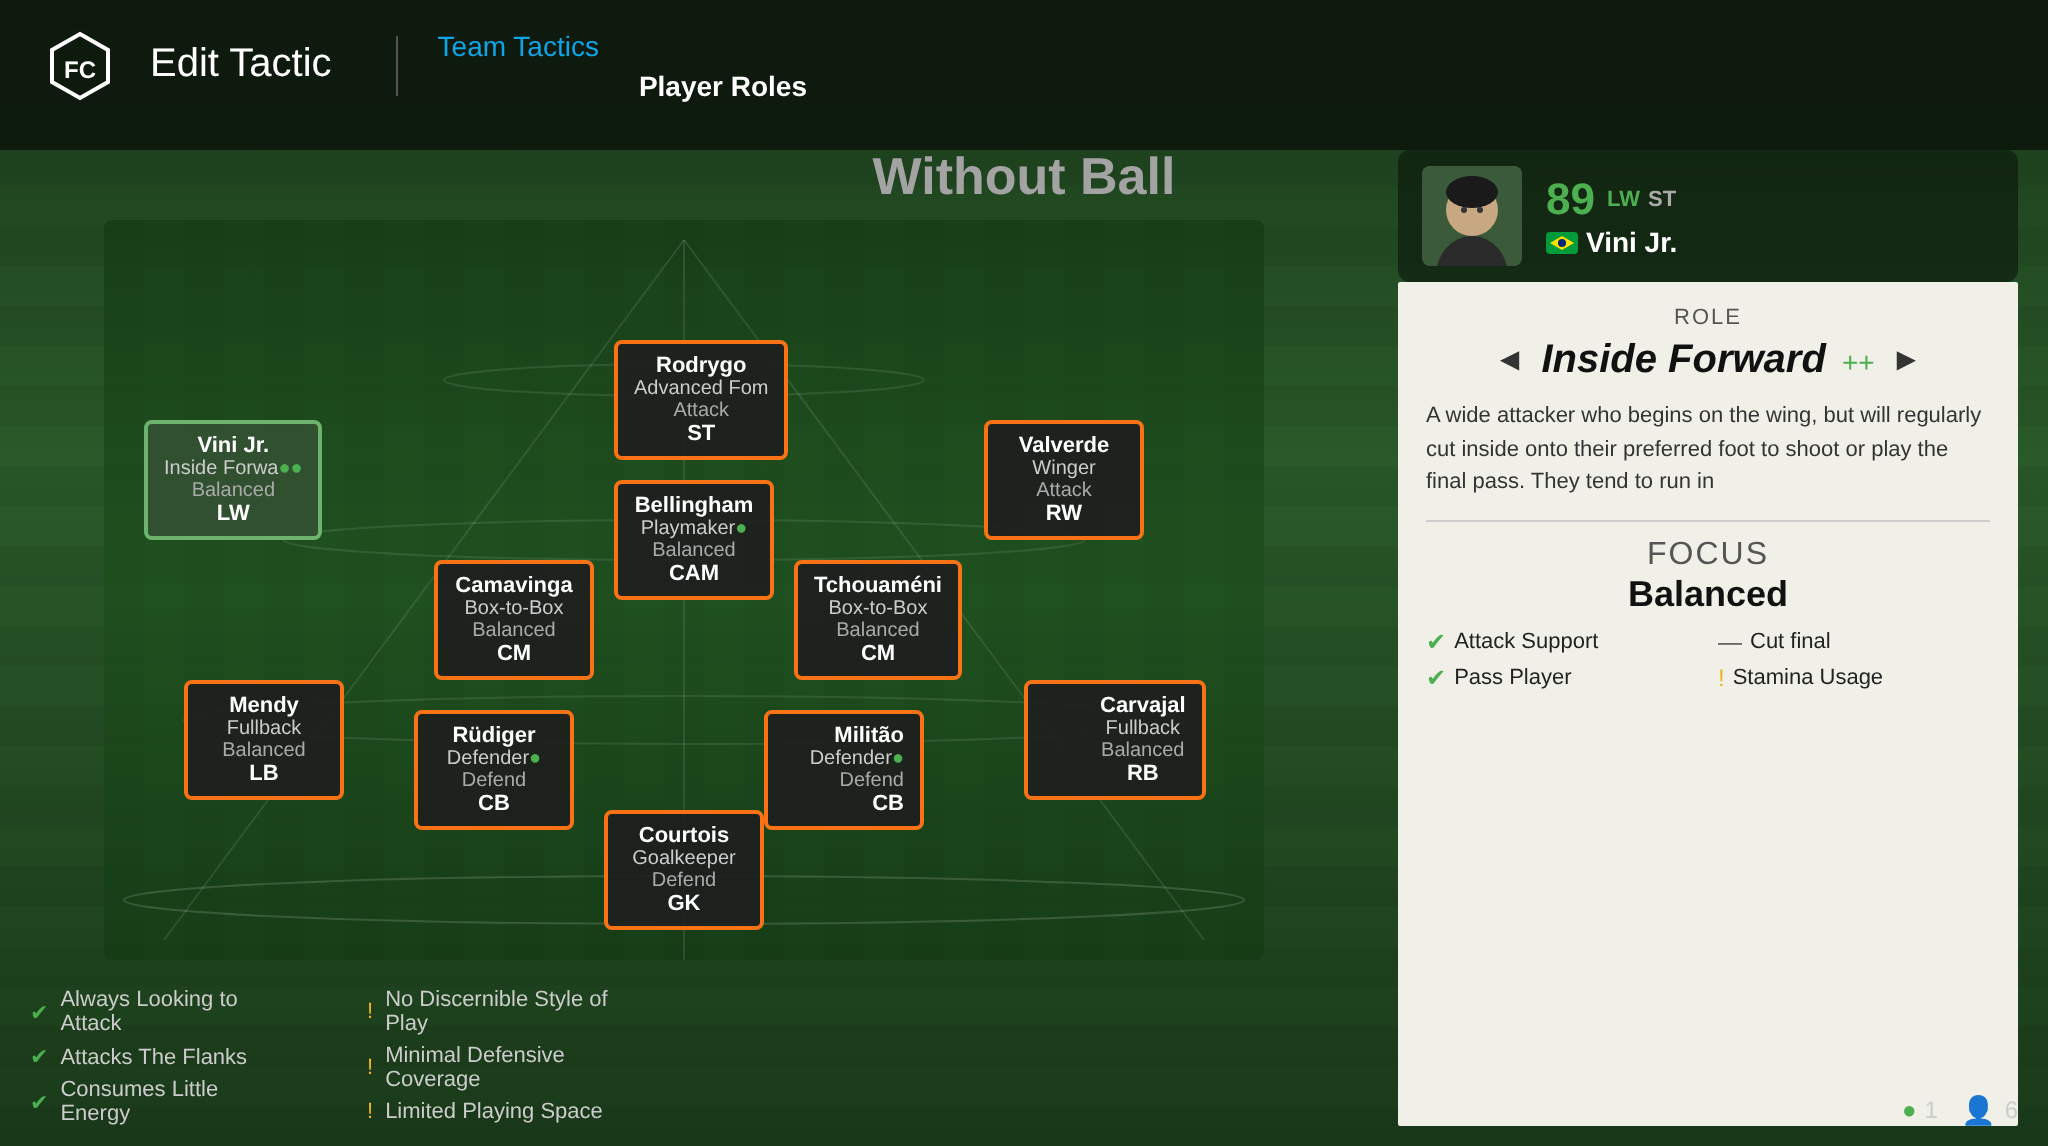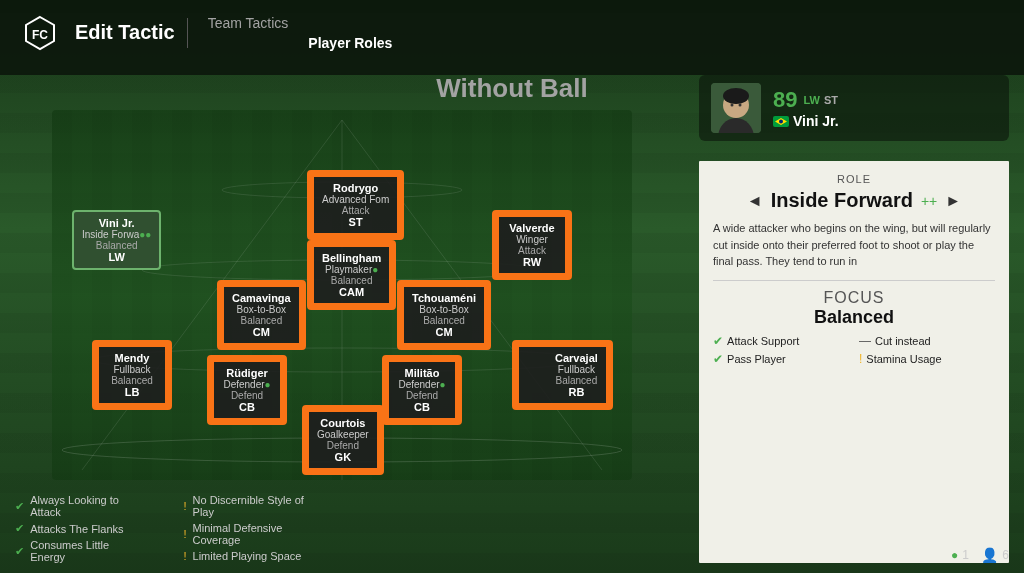--- a/index.html
+++ b/index.html
@@ -52,40 +52,40 @@
     .logo {
       width: 40px;
       height: 40px;
       margin-right: 15px;
     }
 
     .logo svg { width: 100%; height: 100%; }
 
     .header-title {
       font-size: 20px;
-      font-weight: bold;
+      font-weight: normal;
       color: #fff;
-      margin-right: 12px;
+      margin-right: 32px;
     }
 
     .header-divider {
       width: 1px;
       height: 30px;
       background: #555;
       margin-right: 20px;
     }
 
     .nav-tabs {
       display: flex;
       gap: 20px;
     }
 
     .nav-tab {
       font-size: 14px;
-      color: #a3a3a3;
+      color: #0ea5e9;
       cursor: pointer;
       padding: 5px 0;
     }
 
     .nav-tab.active {
       color: #fff;
       font-weight: bold;
       margin-top: 20px;
     }
 
@@ -127,21 +127,21 @@
     .pitch {
       position: relative;
       width: 580px;
       height: 370px;
     }
 
     
     .player-card {
       position: absolute;
       background: rgba(30,30,30,0.9);
-      border: 7px solid #f97316;
+      border: 2px solid #f97316;
       border-radius: 4px;
       padding: 5px 8px;
       text-align: center;
       min-width: 80px;
       cursor: pointer;
     }
 
     .player-card.selected {
       border: 2px solid #fff;
       background: rgba(40,40,40,0.95);
@@ -181,21 +181,21 @@
       border: 2px solid #6db36d;
       left: 20px;
       top: 100px;
     }
 
     
     
     .pos-gk { left: 250px; top: 295px; text-align: center; }
     
     .pos-cb-l { left: 155px; top: 245px; }
-    .pos-cb-r { left: 330px; top: 245px; }
+    .pos-cb-r { left: 330px; top: 245px; text-align: right; }
     
     .pos-lb { left: 40px; top: 230px; }
     .pos-rb { left: 460px; top: 230px; padding-left: 36px; }
     
     .pos-cm-l { left: 165px; top: 170px; }
     .pos-cm-r { left: 345px; top: 170px; }
     
     .pos-cam { left: 255px; top: 130px; }
     
     .pos-st { left: 255px; top: 60px; }
@@ -203,21 +203,21 @@
     .pos-lw { left: 20px; top: 100px; }
     
     .pos-rw { left: 440px; top: 100px; }
 
     
     .right-panel {
       width: 340px;
       padding: 10px 15px;
       display: flex;
       flex-direction: column;
-      gap: 20px;
+      gap: 0;
     }
 
     
     .player-info-top {
       display: flex;
       align-items: center;
       gap: 12px;
       background: rgba(10,20,10,0.6);
       border-radius: 6px;
       padding: 8px 12px;
@@ -300,20 +300,21 @@
     .role-arrow {
       font-size: 16px;
       color: #333;
       cursor: pointer;
     }
 
     .role-name {
       font-size: 20px;
       font-weight: bold;
       color: #111;
+      font-style: italic;
     }
 
     .role-dots {
       color: #4caf50;
       font-size: 14px;
     }
 
     .role-desc {
       font-size: 11px;
       color: #333;
@@ -654,21 +655,21 @@
       <div class="focus-label">Focus</div>
       <div class="focus-name">Balanced</div>
 
       <div class="traits-grid">
         <div class="trait-item">
           <span class="trait-check">✔</span>
           <span>Attack Support</span>
         </div>
         <div class="trait-item">
           <span class="trait-dash">—</span>
-          <span>Cut instead</span>
+          <span>Cut final</span>
         </div>
         <div class="trait-item">
           <span class="trait-check">✔</span>
           <span>Pass Player</span>
         </div>
         <div class="trait-item">
           <span class="trait-warn">!</span>
           <span>Stamina Usage</span>
         </div>
       </div>

